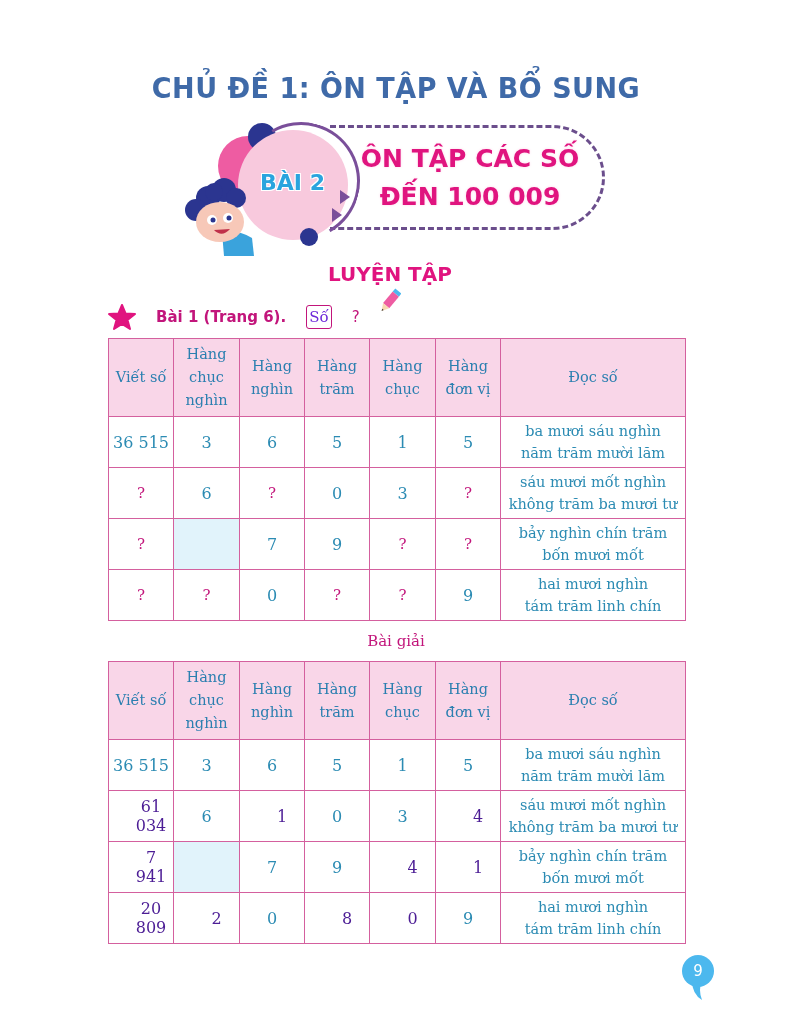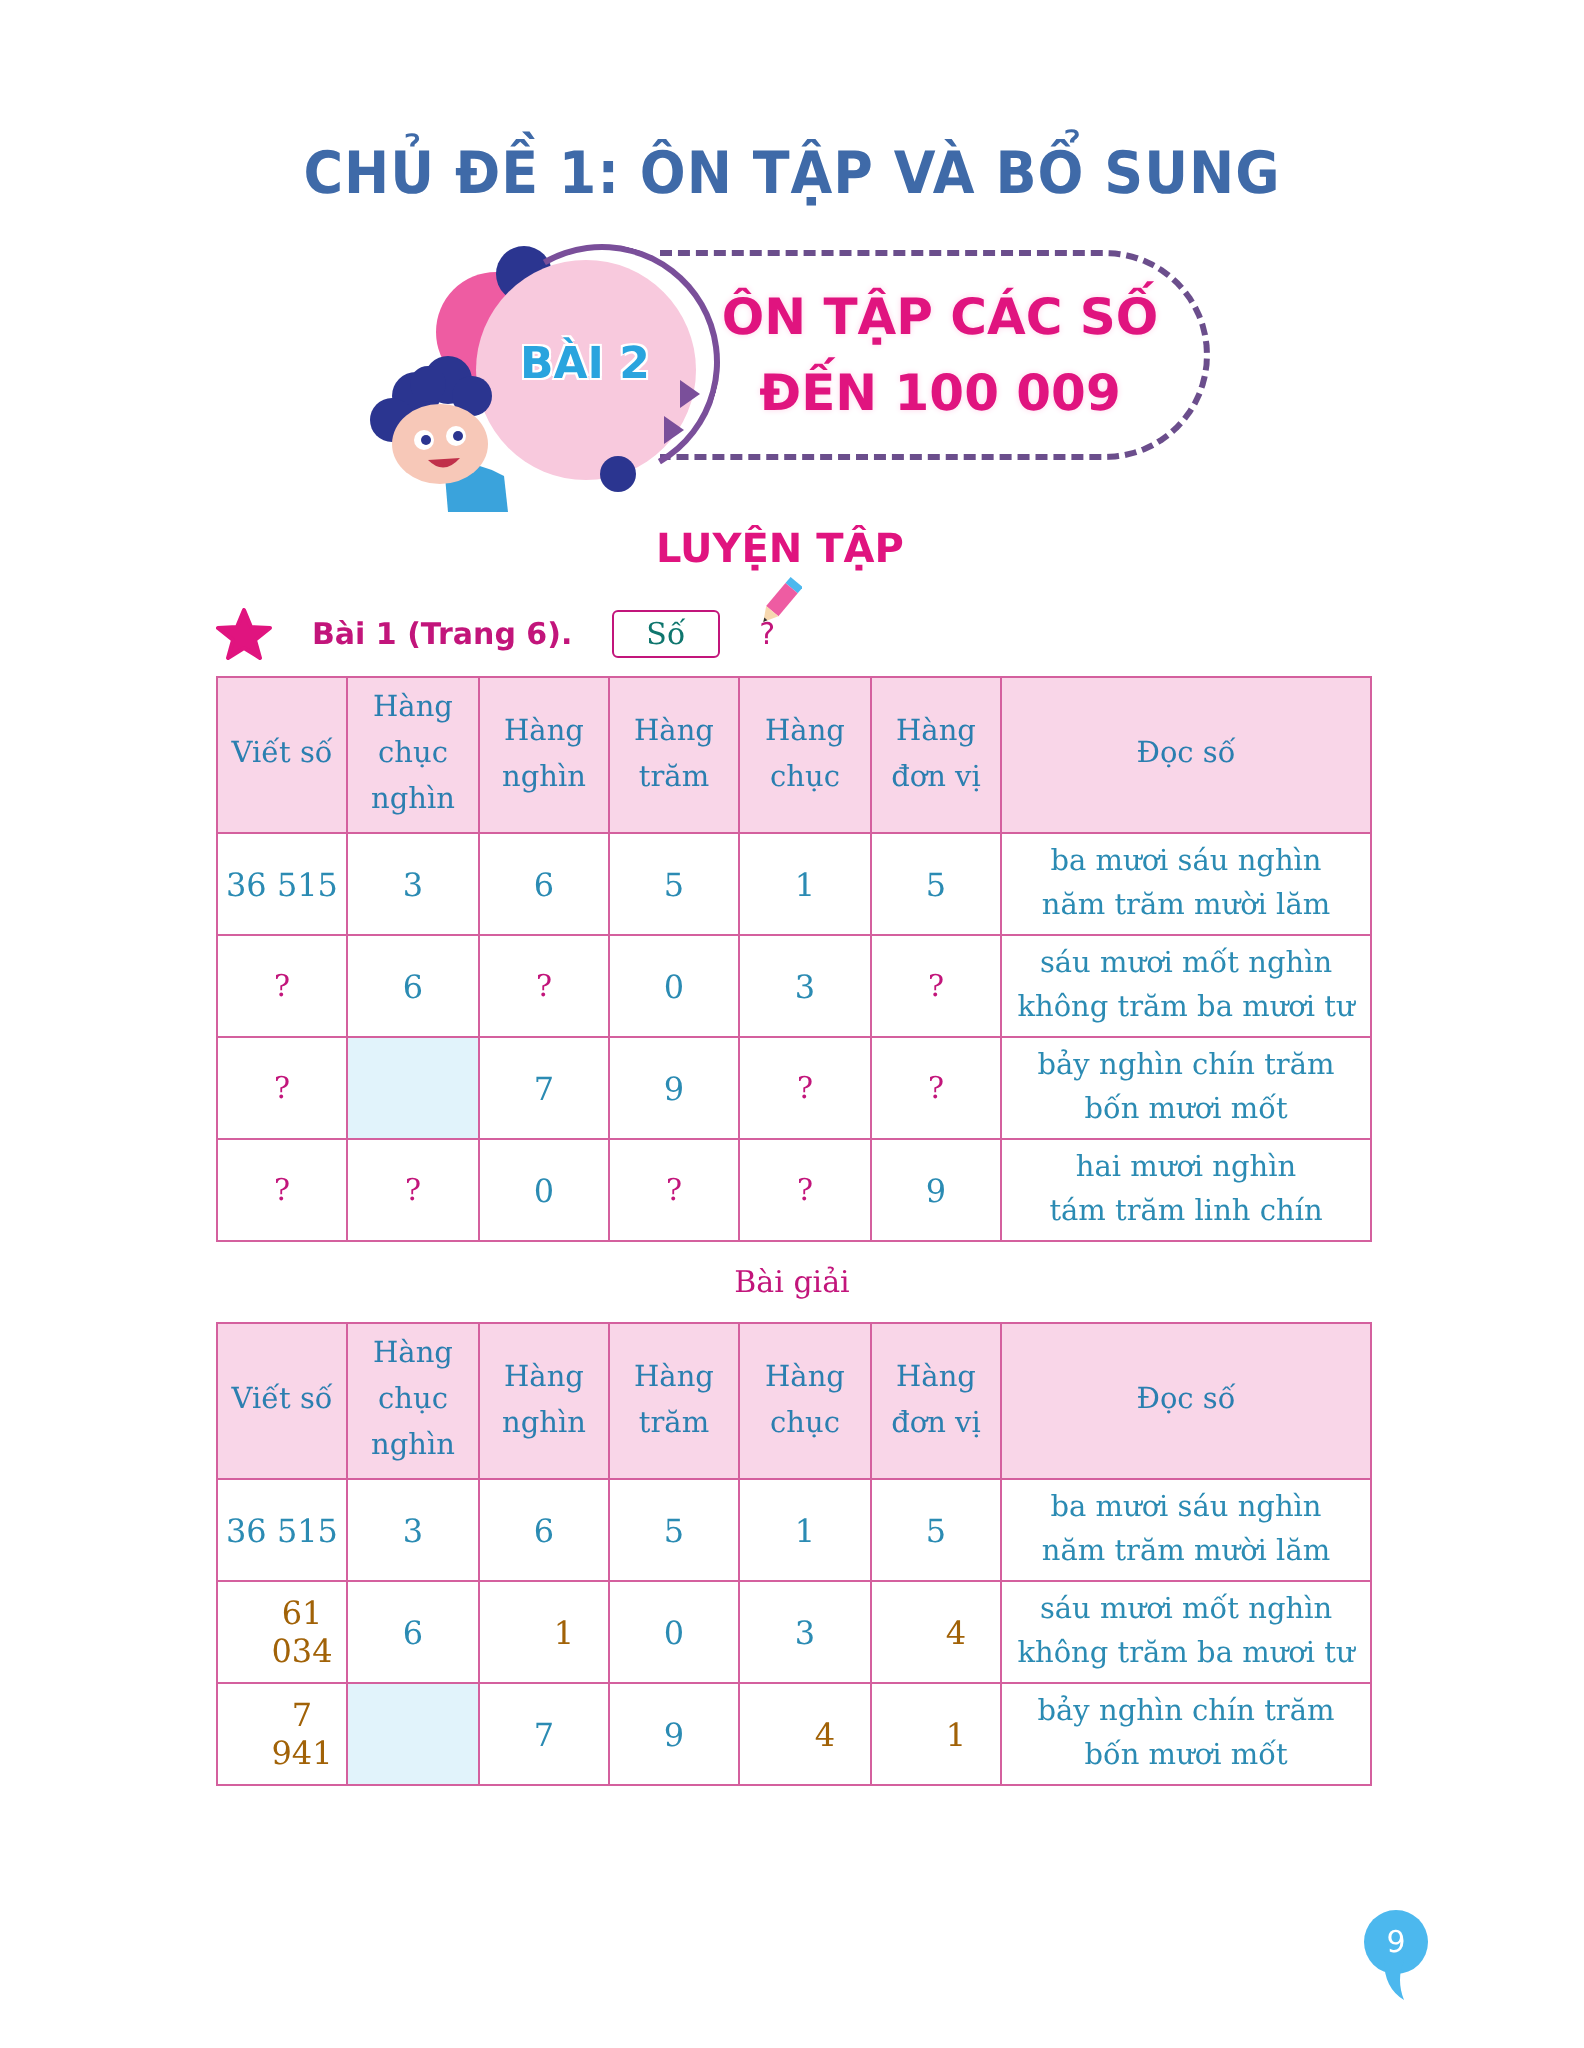--- a/index.html
+++ b/index.html
@@ -54,37 +54,37 @@
     font-family: "DejaVu Sans", "Liberation Sans", sans-serif; font-weight: bold;
     font-size: 20px; color: #e0147f; display: flex; align-items: center; gap: 2px; flex-direction: column;
   }
 
   .exercise {
     position: absolute; left: 108px; top: 304px; display: flex; align-items: center; gap: 20px;
     font-family: "DejaVu Sans", "Liberation Sans", sans-serif;
   }
   .exercise-label { font-weight: bold; font-size: 15px; color: #c2157b; }
   .answer-box {
-    display: inline-block; border: 1px solid #c2157b; border-radius: 3px; padding: 0 16px;
-    font-family: "DejaVu Serif", "Liberation Serif", serif; font-size: 15px; color: #0f766e; height: 24px; line-height: 22px;
+    display: inline-block; border: 1px solid #c2157b; border-radius: 3px; padding: 0 2px;
+    font-family: "DejaVu Serif", "Liberation Serif", serif; font-size: 15px; color: #6d28d9; height: 24px; line-height: 22px;
   }
   .qmark { font-size: 15px; color: #c2157b; }
 
   
   table.num-table {
     position: absolute; left: 108px; width: 577px; border-collapse: collapse; table-layout: fixed;
   }
   .num-table td, .num-table th {
     border: 1.5px solid #d4609e; text-align: center; vertical-align: middle;
     font-family: "DejaVu Serif", "Liberation Serif", serif; font-weight: normal;
   }
   .num-table th { background: #f9d6e8; color: #2b7fb0; font-size: 14.5px; line-height: 23px; height: 78px; }
   .num-table td { height: 51px; font-size: 16px; color: #2b8bb3; }
   .num-table td.read { font-size: 14.5px; line-height: 22px; color: #2b8bb3; margin-left: 31px; }
-  .num-table td.pink { color: #a16207; padding-left: 20px; }
+  .num-table td.pink { color: #4c1d95; padding-left: 20px; }
   .num-table td.empty { background: #e1f3fb; }
   .num-table td.q { color: #c2157b; font-size: 15px; }
 
   #table1 { top: 338px; }
   #table2 { top: 661px; }
 
   .solution-label {
     position: absolute; left: 0; width: 792px; top: 632px; text-align: center;
     font-family: "DejaVu Serif", "Liberation Serif", serif; font-size: 15px; color: #c2157b;
   }
@@ -274,19 +274,31 @@
     <td class="empty"></td>
     <td>7</td>
     <td>9</td>
     <td class="pink">4</td>
     <td class="pink">1</td>
     <td class="read">
           <div>bảy nghìn chín trăm</div>
           <div>bốn mươi mốt</div>
         </td>
   </tr>
+  <tr>
+    <td class="pink">20 809</td>
+    <td class="pink">2</td>
+    <td>0</td>
+    <td class="pink">8</td>
+    <td class="pink">0</td>
+    <td>9</td>
+    <td class="read">
+          <div>hai mươi nghìn</div>
+          <div>tám trăm linh chín</div>
+        </td>
+  </tr>
 </tbody>
   </table>
 
 <div class="page-number">9</div>
 <svg class="page-tail" viewBox="0 0 14 20">
   <path d="M2 0 L12 0 Q8 10 12 20 Q2 14 2 0 Z" fill="#4cb8ee"></path>
 </svg>
 
 </body></html>

